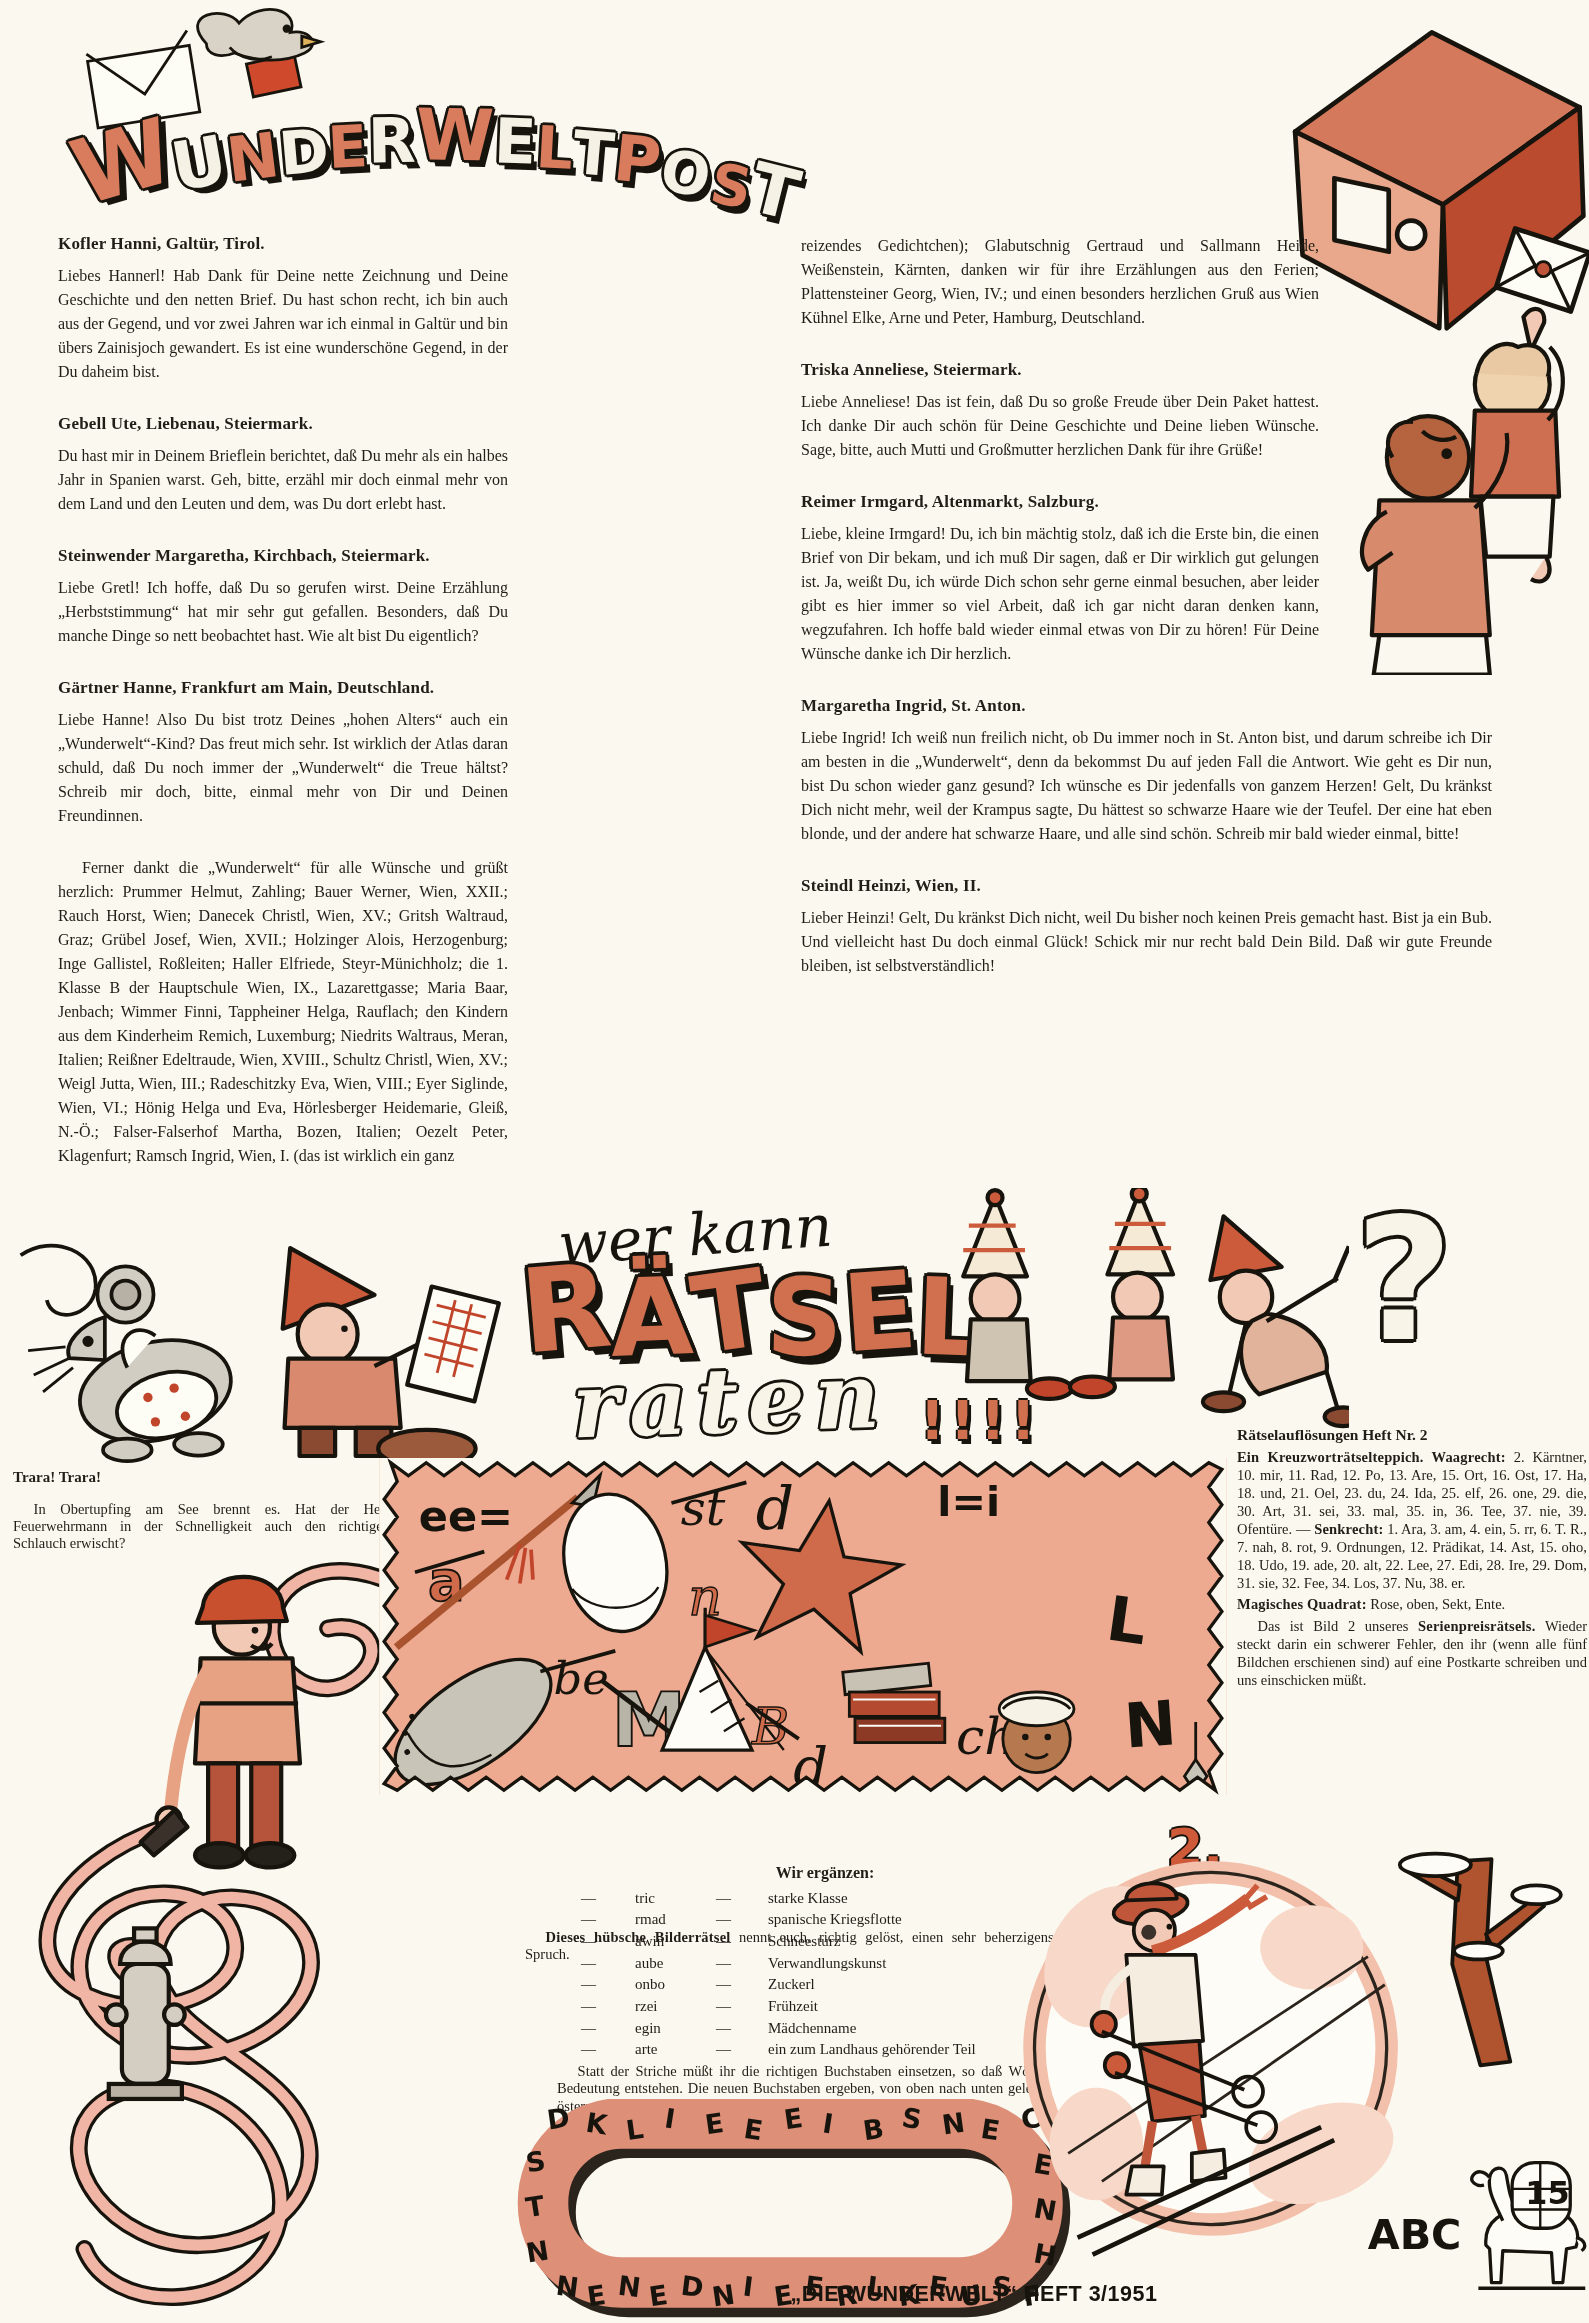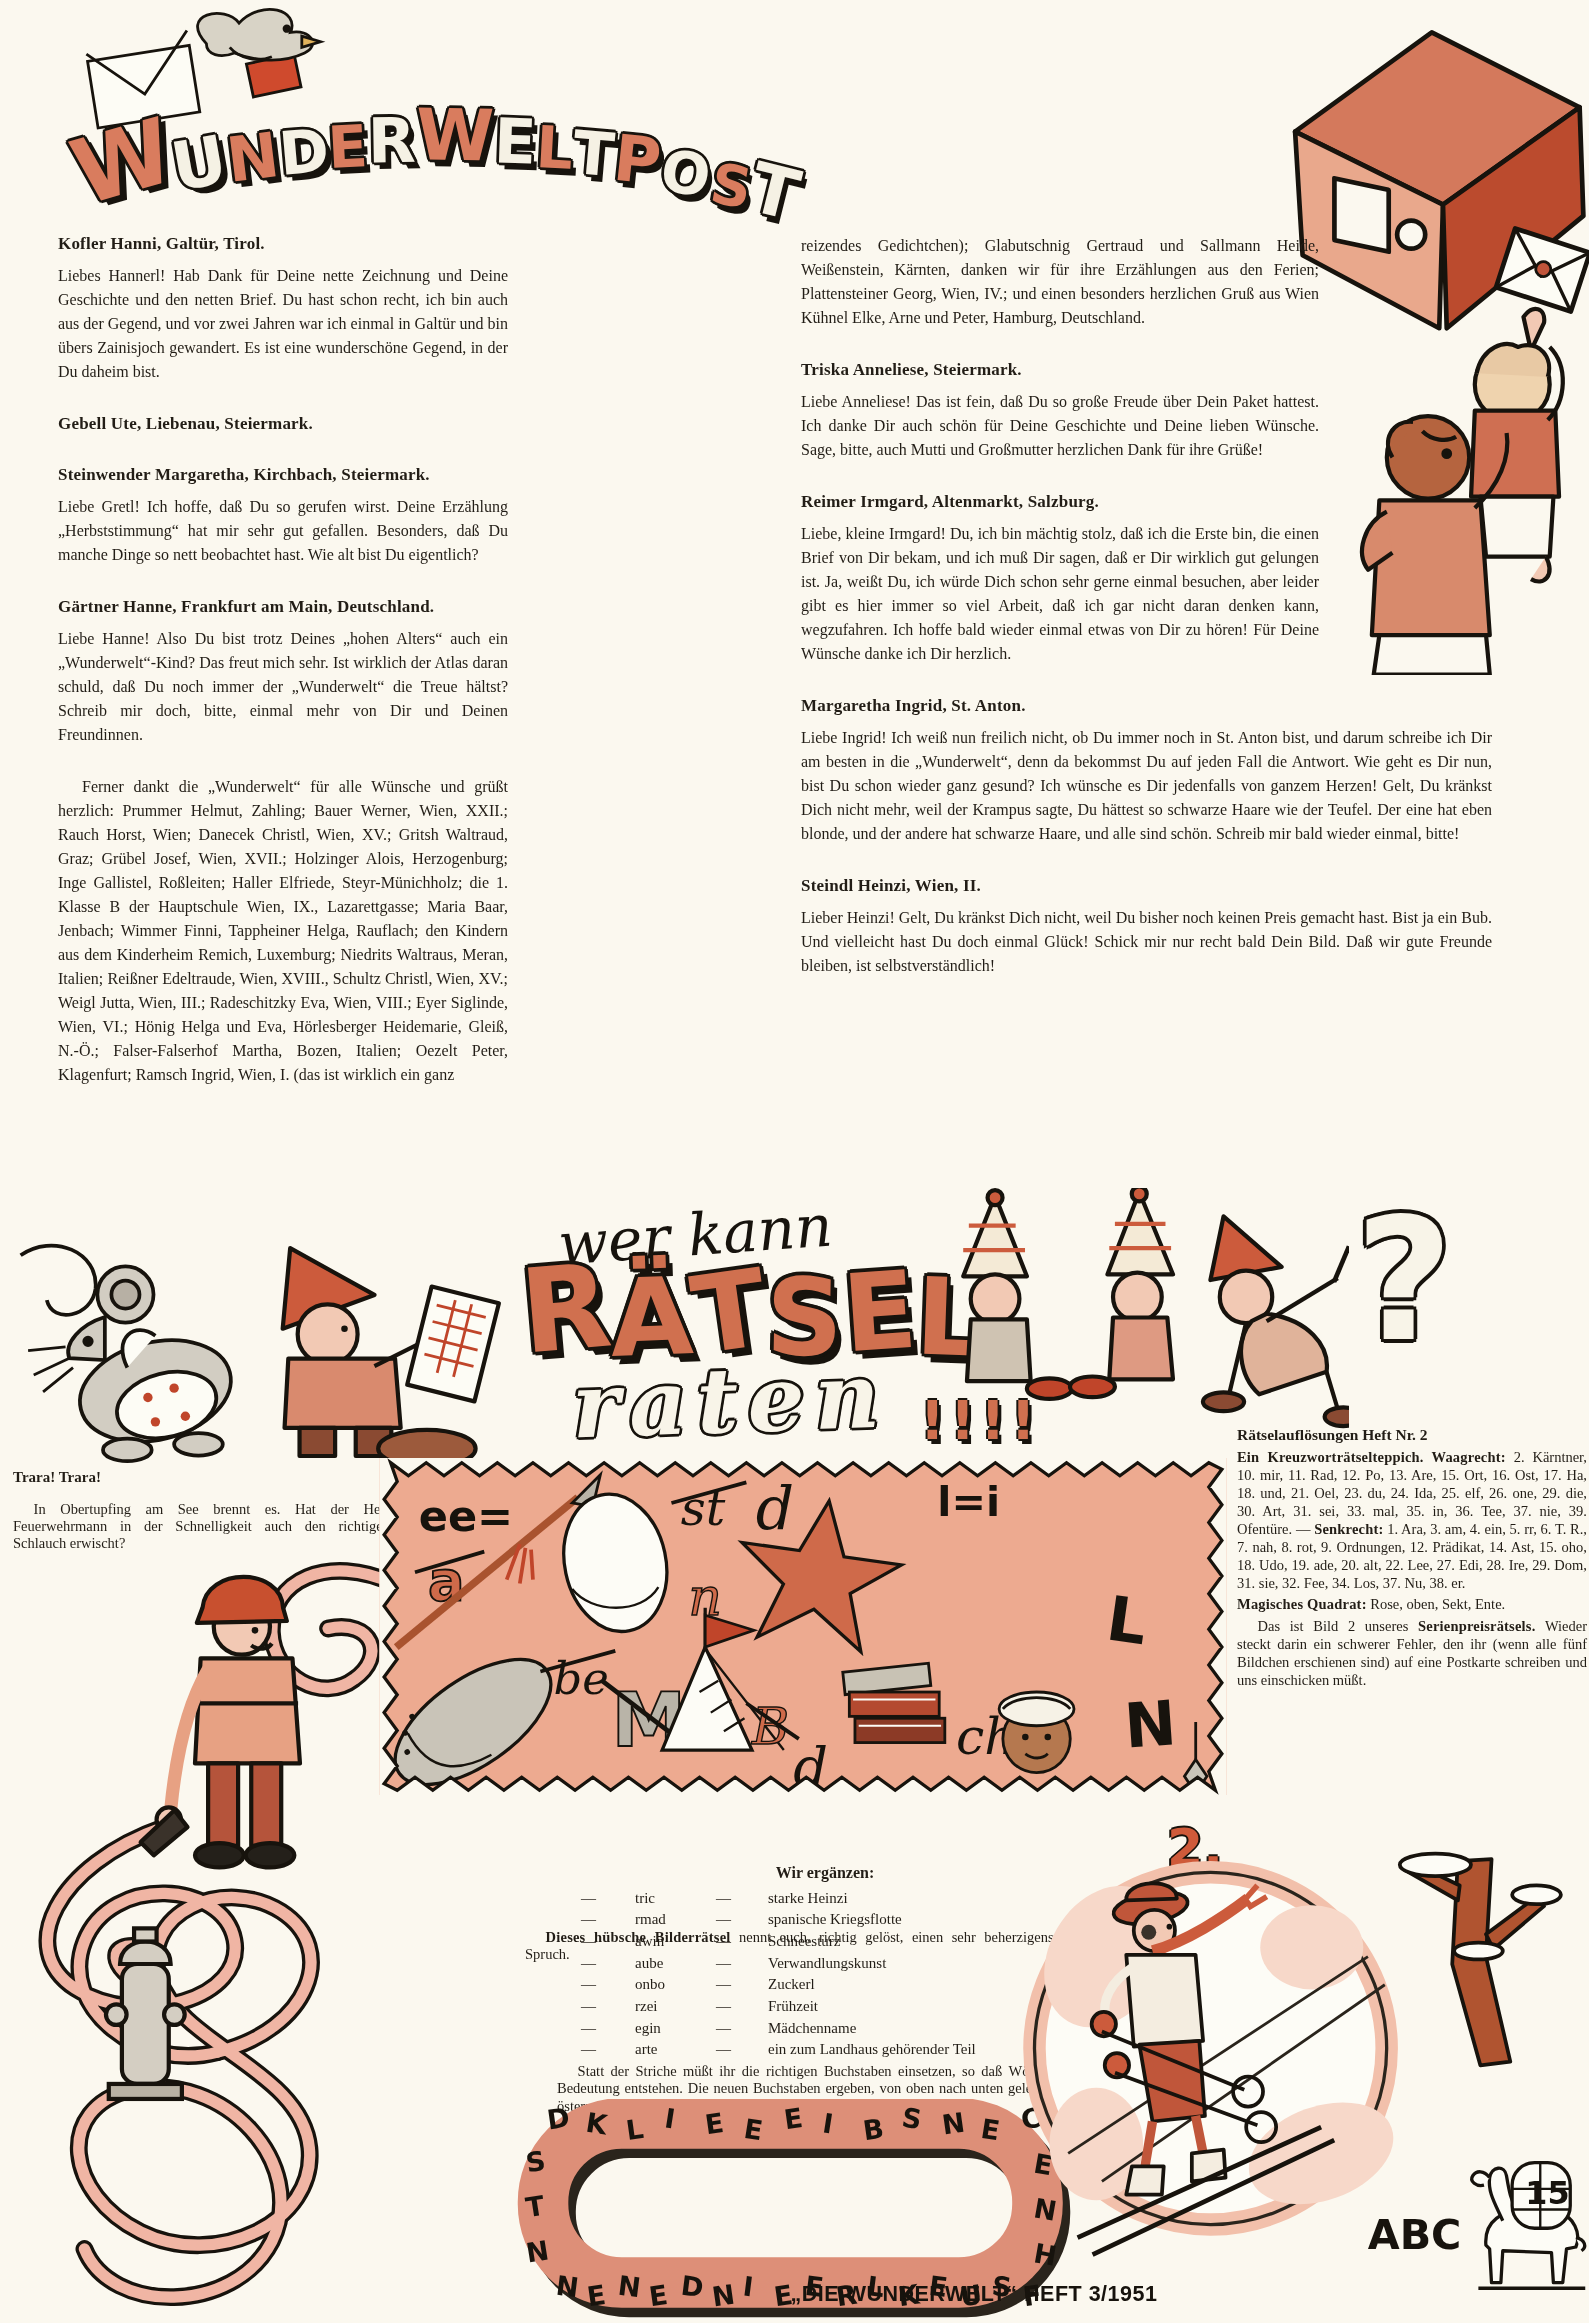--- a/index.html
+++ b/index.html
@@ -121,20 +121,21 @@
       <path d="M112 528 C88 540 78 572 92 590 L118 572" fill="#d88a6c"></path>
       <path d="M206 524 C232 500 244 470 240 444" fill="none"></path>
       <path d="M104 660 L218 660 L222 702 L98 702 Z" fill="#fbf8ef"></path>
     </g>
   </svg>
 
   <div class="abs col" style="left:58px;top:234px;width:450px;">
     <h3>Kofler Hanni, Galtür, Tirol.</h3>
     <p>Liebes Hannerl! Hab Dank für Deine nette Zeichnung und Deine Geschichte und den netten Brief. Du hast schon recht, ich bin auch aus der Gegend, und vor zwei Jahren war ich einmal in Galtür und bin übers Zainisjoch gewandert. Es ist eine wunderschöne Gegend, in der Du daheim bist.</p>
     <h3>Gebell Ute, Liebenau, Steiermark.</h3>
+    <p>Du hast mir in Deinem Brieflein berichtet, daß Du mehr als ein halbes Jahr in Spanien warst. Geh, bitte, erzähl mir doch einmal mehr von dem Land und den Leuten und dem, was Du dort erlebt hast.</p>
     <h3>Steinwender Margaretha, Kirchbach, Steiermark.</h3>
     <p>Liebe Gretl! Ich hoffe, daß Du so gerufen wirst. Deine Erzählung „Herbststimmung“ hat mir sehr gut gefallen. Besonders, daß Du manche Dinge so nett beobachtet hast. Wie alt bist Du eigentlich?</p>
     <h3>Gärtner Hanne, Frankfurt am Main, Deutschland.</h3>
     <p>Liebe Hanne! Also Du bist trotz Deines „hohen Alters“ auch ein „Wunderwelt“-Kind? Das freut mich sehr. Ist wirklich der Atlas daran schuld, daß Du noch immer der „Wunderwelt“ die Treue hältst? Schreib mir doch, bitte, einmal mehr von Dir und Deinen Freundinnen.</p>
     <p class="indent">Ferner dankt die „Wunderwelt“ für alle Wünsche und grüßt herzlich: Prummer Helmut, Zahling; Bauer Werner, Wien, XXII.; Rauch Horst, Wien; Danecek Christl, Wien, XV.; Gritsh Waltraud, Graz; Grübel Josef, Wien, XVII.; Holzinger Alois, Herzogenburg; Inge Gallistel, Roßleiten; Haller Elfriede, Steyr-Münichholz; die 1. Klasse B der Hauptschule Wien, IX., Lazarettgasse; Maria Baar, Jenbach; Wimmer Finni, Tappheiner Helga, Rauflach; den Kindern aus dem Kinderheim Remich, Luxemburg; Niedrits Waltraus, Meran, Italien; Reißner Edeltraude, Wien, XVIII., Schultz Christl, Wien, XV.; Weigl Jutta, Wien, III.; Radeschitzky Eva, Wien, VIII.; Eyer Siglinde, Wien, VI.; Hönig Helga und Eva, Hörlesberger Heidemarie, Gleiß, N.-Ö.; Falser-Falserhof Martha, Bozen, Italien; Oezelt Peter, Klagenfurt; Ramsch Ingrid, Wien, I. (das ist wirklich ein ganz</p>
   </div>
 
   <div class="abs col" style="left:801px;top:234px;width:691px;">
     <div class="ill-spacer"></div>
     <p>reizendes Gedichtchen); Glabutschnig Gertraud und Sallmann Heide, Weißenstein, Kärnten, danken wir für ihre Erzählungen aus den Ferien; Plattensteiner Georg, Wien, IV.; und einen besonders herzlichen Gruß aus Wien Kühnel Elke, Arne und Peter, Hamburg, Deutschland.</p>
@@ -334,21 +335,21 @@
   <p class="abs small indent1" style="left:525px;top:1914px;width:568px;">
     <b>Dieses hübsche Bilderrätsel</b><span> nennt euch, richtig gelöst, einen sehr beherzigenswerten Spruch.</span>
   </p>
 
   <div id="erg" class="abs" style="left:557px;top:1864px;width:536px;">
     <p class="ttl">Wir ergänzen:</p>
     <div class="row">
         <span class="d1">—</span>
         <span class="fr">tric</span>
         <span class="d2">—</span>
-        <span>starke Heinzi</span>
+        <span>starke Klasse</span>
       </div>
     <div class="row">
         <span class="d1">—</span>
         <span class="fr">rmad</span>
         <span class="d2">—</span>
         <span>spanische Kriegsflotte</span>
       </div>
     <div class="row">
         <span class="d1">—</span>
         <span class="fr">awin</span>

